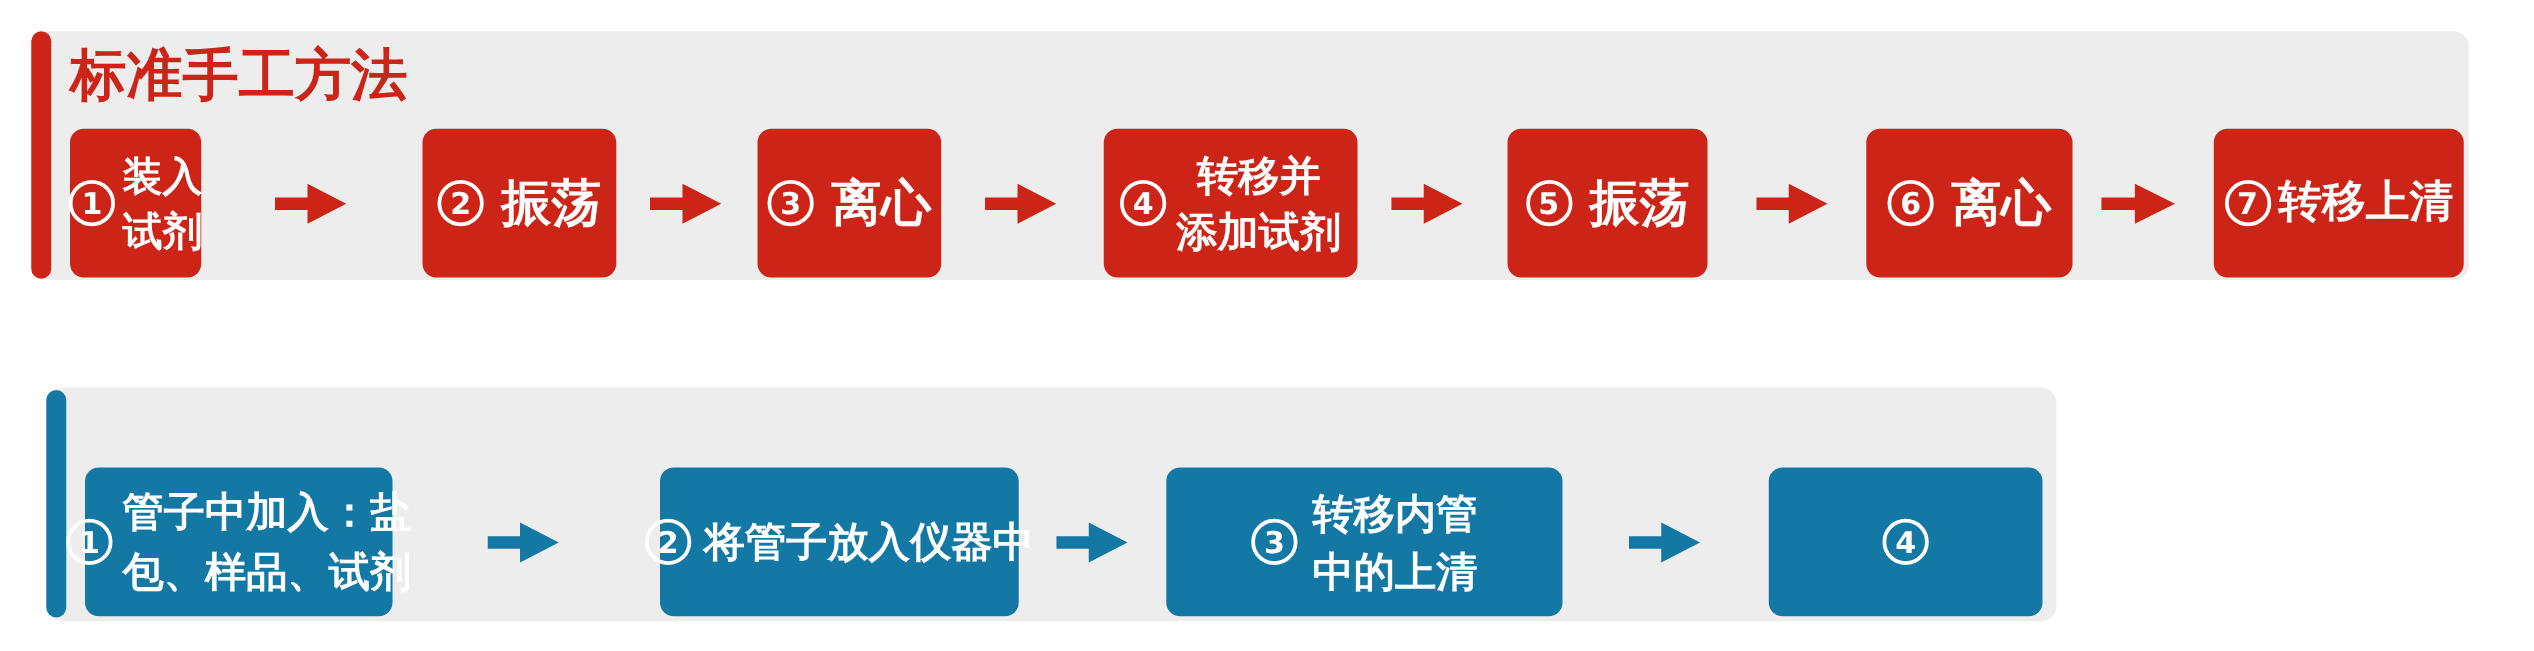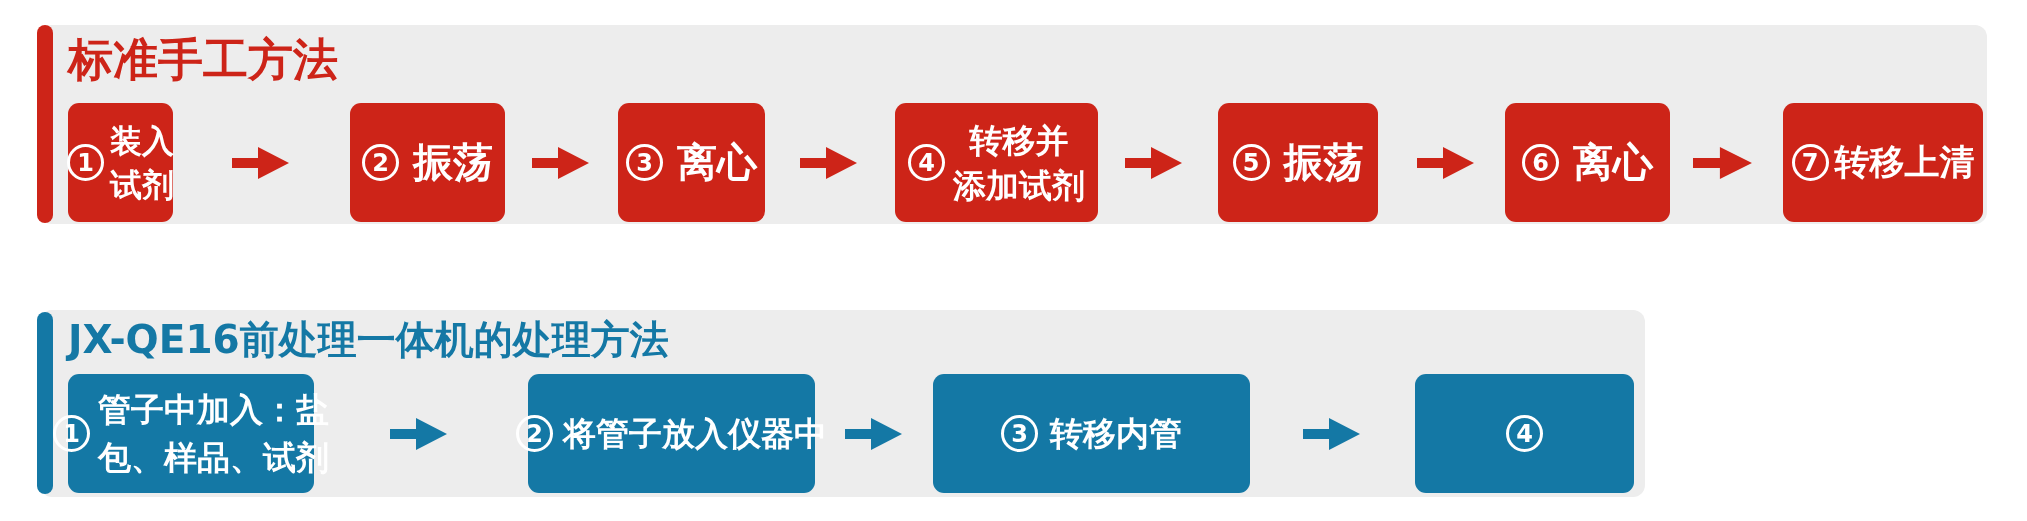--- a/index.html
+++ b/index.html
@@ -36,21 +36,21 @@
   .flow-arrow{position:absolute;height:40px;}
   .panel.red .flow-arrow{color:#cd2418;}
   .panel.blue .flow-arrow{color:#1478a5;}
   .flow-arrow svg{display:block;width:100%;height:100%;}
 </style>
 </head>
 <body>
 
 <div class="stage">
 
-  <section class="panel red" style="left:40px;top:25px;width:1947px;height:199px;">
+  <section class="panel red" style="left:28px;top:25px;width:1947px;height:199px;">
     <div class="accent-bar"></div>
     <h2 class="section-title">标准手工方法</h2>
     <div class="steps-row">
         <div class="step-box" style="left: 28px; width: 105px; top: 78px; height: 119px; font-size: 32px; gap: 6px;">
           <span class="badge">1</span>
           <div class="lines" style="line-height: 44px;">
             <span>装入</span>
             <span>试剂</span>
           </div>
         </div>
@@ -119,21 +119,20 @@
           <span class="badge">7</span>
           <div class="lines" style="line-height: 47px;">
             <span>转移上清</span>
           </div>
         </div>
       </div>
   </section>
 
   <section class="panel blue" style="left:40px;top:310px;width:1605px;height:187px;">
     <div class="accent-bar"></div>
-    <h2 class="section-title">JX-QE16前处理一体机的处理方法</h2>
     <div class="steps-row">
         <div class="step-box" style="left: 28px; width: 246px; top: 64px; height: 119px; font-size: 33px; gap: 8px;">
           <span class="badge">1</span>
           <div class="lines" style="line-height: 48px; text-align: center;">
             <span>管子中加入：盐</span>
             <span>包、样品、试剂</span>
           </div>
         </div>
         <div class="flow-arrow" style="left: 350px; width: 58px; top: 103.5px;">
           <svg viewBox="0 0 58 40" preserveAspectRatio="none">
@@ -148,20 +147,21 @@
         </div>
         <div class="flow-arrow" style="left: 805px; width: 58px; top: 103.5px;">
           <svg viewBox="0 0 58 40" preserveAspectRatio="none">
             <path d="M0 15 H26 V4 L57 20 L26 36 V25 H0 Z" fill="currentColor"></path>
           </svg>
         </div>
         <div class="step-box" style="left: 893px; width: 317px; top: 64px; height: 119px; font-size: 33px; gap: 12px;">
           <span class="badge">3</span>
           <div class="lines" style="line-height: 47px;">
             <span>转移内管</span>
+            <span>中的上清</span>
           </div>
         </div>
         <div class="flow-arrow" style="left: 1263px; width: 58px; top: 103.5px;">
           <svg viewBox="0 0 58 40" preserveAspectRatio="none">
             <path d="M0 15 H26 V4 L57 20 L26 36 V25 H0 Z" fill="currentColor"></path>
           </svg>
         </div>
         <div class="step-box" style="left: 1375px; width: 219px; top: 64px; height: 119px; font-size: 34px; gap: 12px;">
           <span class="badge">4</span>
         </div>

